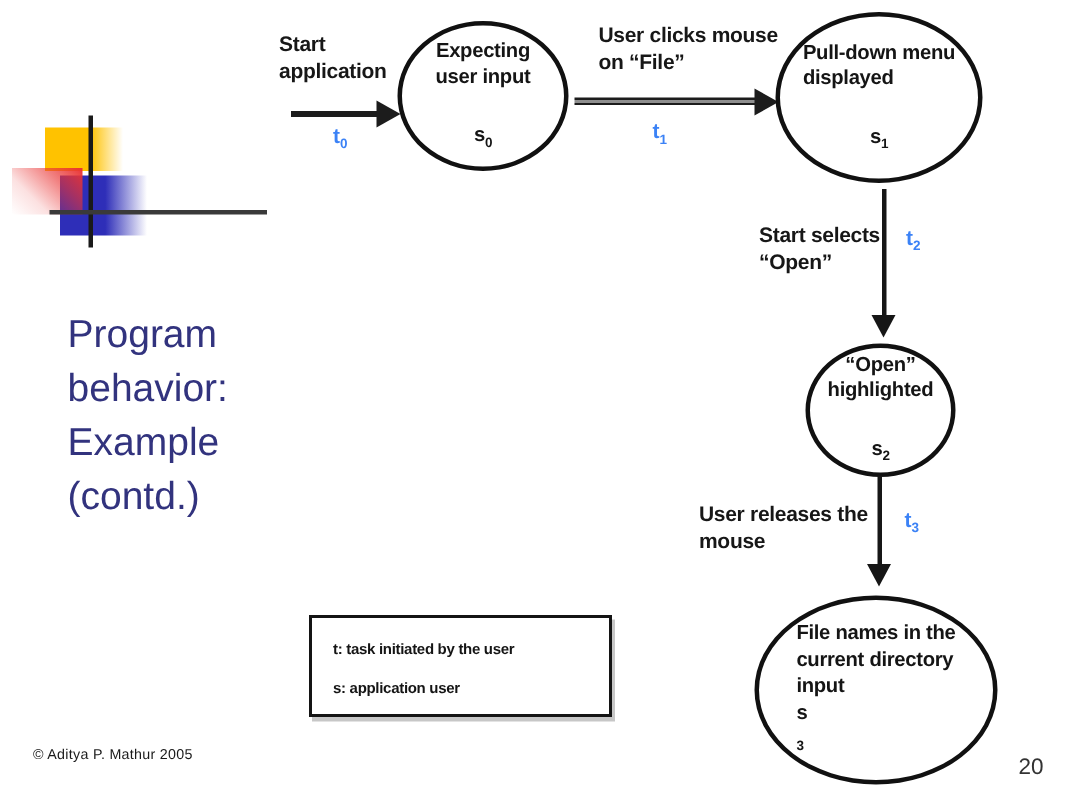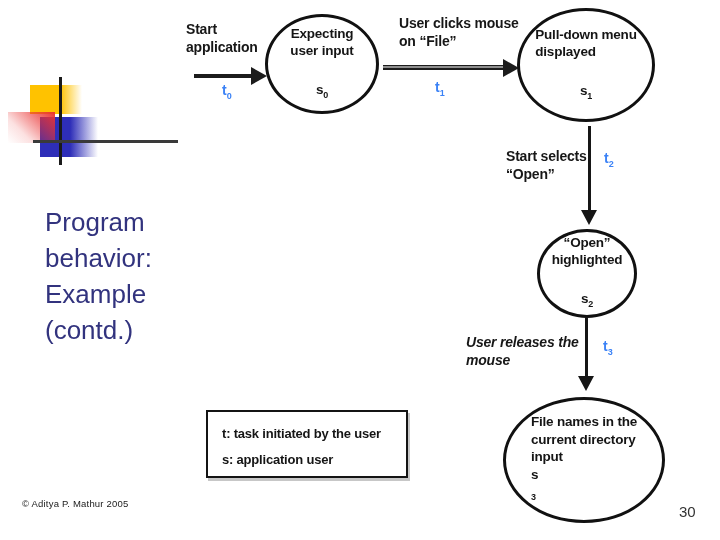--- a/index.html
+++ b/index.html
@@ -71,27 +71,27 @@
   .head-d3 { left: 578px; top: 376px; width: 0; height: 0;
     border-left: 8px solid transparent; border-right: 8px solid transparent; border-top: 15px solid #161616; }
 
   
   .lbl-t0 { left: 186px; top: 20px; }
   .sym-t0 { left: 222px; top: 82px; }
   .lbl-t1 { left: 399px; top: 14px; }
   .sym-t1 { left: 435px; top: 79px; }
   .lbl-t2 { left: 506px; top: 147px; }
   .sym-t2 { left: 604px; top: 150px; }
-  .lbl-t3 { left: 466px; top: 333px; font-style: italic; }
+  .lbl-t3 { left: 466px; top: 333px; }
   .sym-t3 { left: 603px; top: 338px; }
 
   
   .legend { left: 206px; top: 410px; width: 202px; height: 68px; box-sizing: border-box;
     border: 2px solid #141414; background: #ffffff; padding: 9px 0 0 14px;
-    font-size: 13px; font-weight: 600; line-height: 26px; letter-spacing: -0.2px; color: #151515;
+    font-size: 10px; font-weight: 600; line-height: 26px; letter-spacing: -0.2px; color: #151515;
     box-shadow: 2px 3px 0 rgba(130,130,130,0.45); }
   .legend div { white-space: nowrap; }
 </style>
 </head>
 <body>
 
 <div class="slide">
 
   <div class="logo">
     <div class="abs logo-yellow"></div>
@@ -171,15 +171,15 @@
       <span class="lastline"><span class="ln">input</span><span class="ssym"><span>s</span><sub>3</sub></span></span>
     </div>
   </div>
 
   <div class="abs legend">
     <div>t: task initiated by the user</div>
     <div>s: application user</div>
   </div>
 
   <div class="abs footer">© Aditya P. Mathur 2005</div>
-  <div class="abs pagenum">30</div>
+  <div class="abs pagenum">20</div>
 
 </div>
 
 </body></html>

